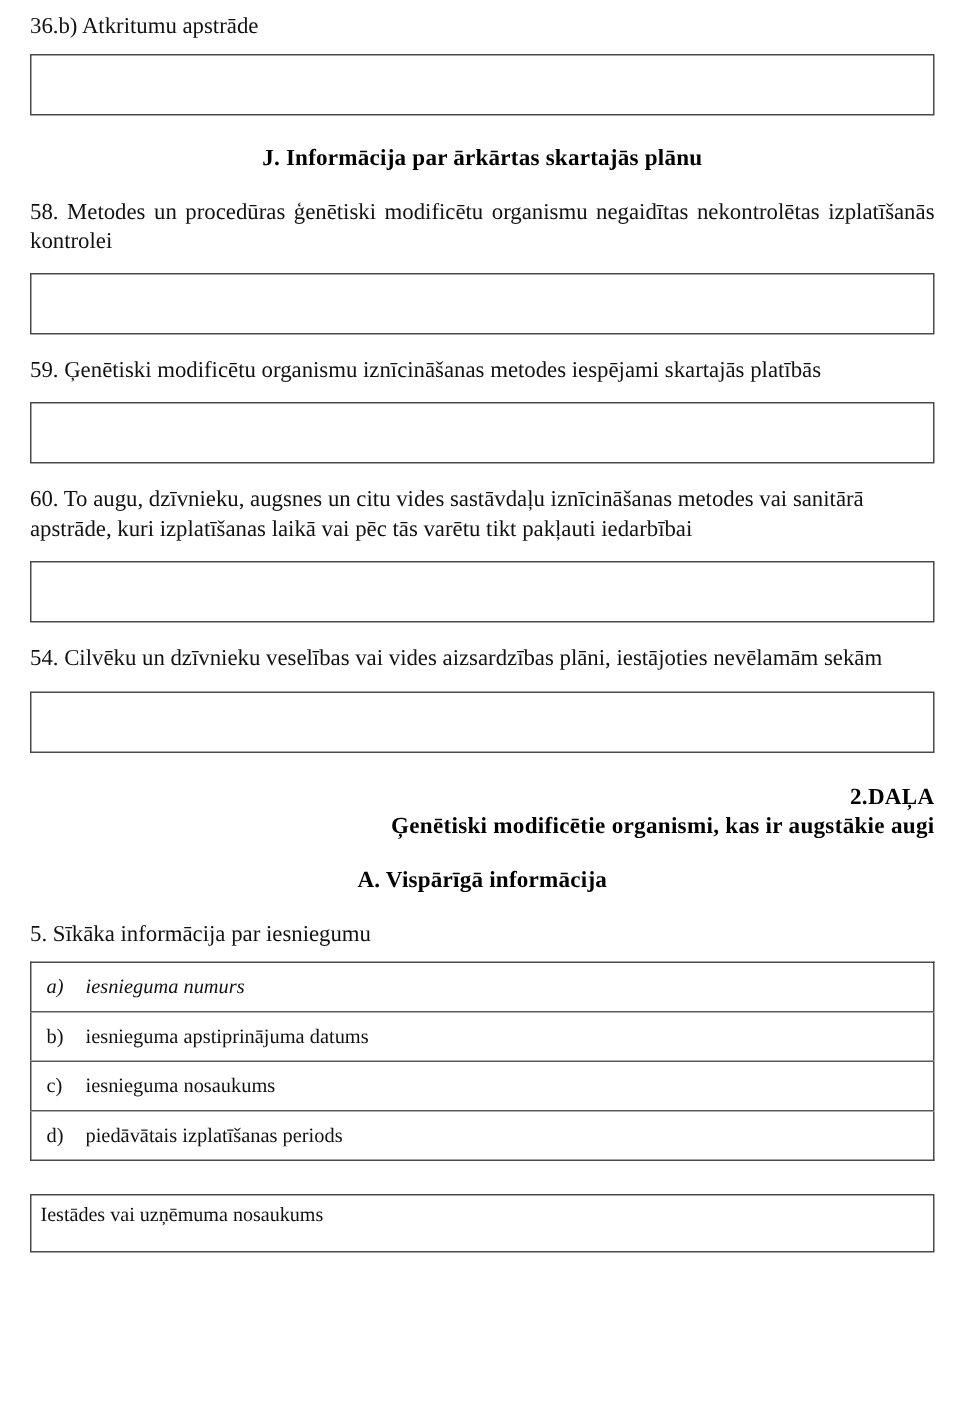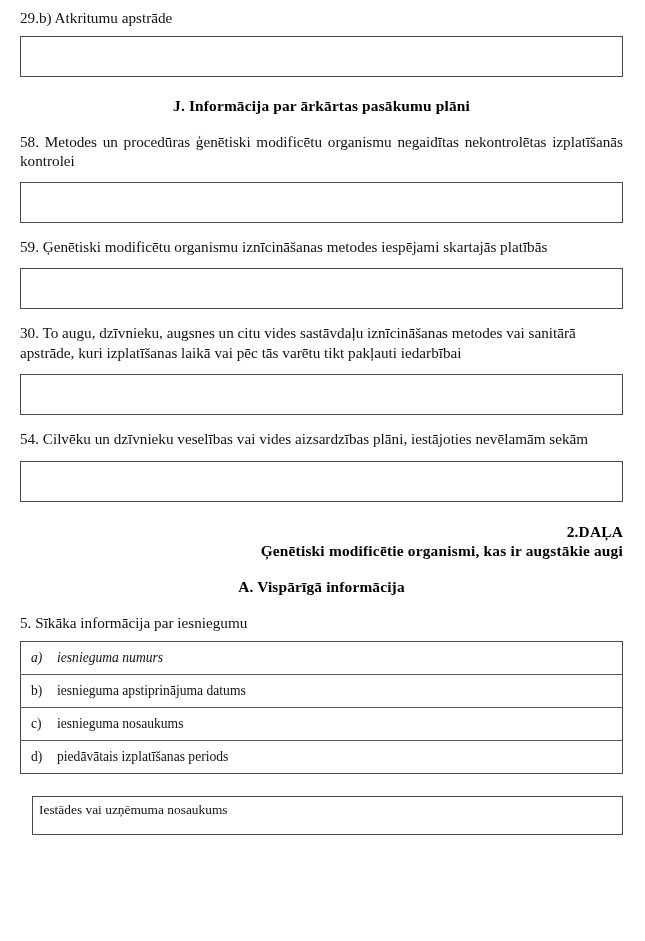--- a/index.html
+++ b/index.html
@@ -89,51 +89,50 @@
   }
 
   
   .person-box {
     border: 1.6px solid #4a4a4a;
     box-sizing: border-box;
     padding: 5px 0 0 6px;
     font-size: 13.4px;
     line-height: 16px;
     color: #111;
-    margin-left: 12px;
   }
 </style>
 </head>
 <body>
 
 <div class="page">
 
   <div class="sp" style="height:8px"></div>
-  <p class="q plain">29.b) Atkritumu apstrāde</p>
+  <p class="q plain">36.b) Atkritumu apstrāde</p>
 
   <div class="sp" style="height:8px"></div>
   <div class="answer-box" style="height:41px"></div>
 
   <div class="sp" style="height:19px"></div>
-  <p class="heading">J. Informācija par ārkārtas pasākumu plāni</p>
+  <p class="heading">J. Informācija par ārkārtas skartajās plānu</p>
 
   <div class="sp" style="height:17px"></div>
   <p class="q">58. Metodes un procedūras ģenētiski modificētu organismu negaidītas nekontrolētas izplatīšanās kontrolei</p>
 
   <div class="sp" style="height:11px"></div>
   <div class="answer-box" style="height:41px"></div>
 
   <div class="sp" style="height:14px"></div>
   <p class="q">59. Ģenētiski modificētu organismu iznīcināšanas metodes iespējami skartajās platībās</p>
 
   <div class="sp" style="height:12px"></div>
   <div class="answer-box" style="height:41px"></div>
 
   <div class="sp" style="height:14px"></div>
-  <p class="q plain">30. To augu, dzīvnieku, augsnes un citu vides sastāvdaļu iznīcināšanas metodes vai sanitārā apstrāde, kuri izplatīšanas laikā vai pēc tās varētu tikt pakļauti iedarbībai</p>
+  <p class="q plain">60. To augu, dzīvnieku, augsnes un citu vides sastāvdaļu iznīcināšanas metodes vai sanitārā apstrāde, kuri izplatīšanas laikā vai pēc tās varētu tikt pakļauti iedarbībai</p>
 
   <div class="sp" style="height:12px"></div>
   <div class="answer-box" style="height:41px"></div>
 
   <div class="sp" style="height:14px"></div>
   <p class="q">54. Cilvēku un dzīvnieku veselības vai vides aizsardzības plāni, iestājoties nevēlamām sekām</p>
 
   <div class="sp" style="height:12px"></div>
   <div class="answer-box" style="height:41px"></div>
 

